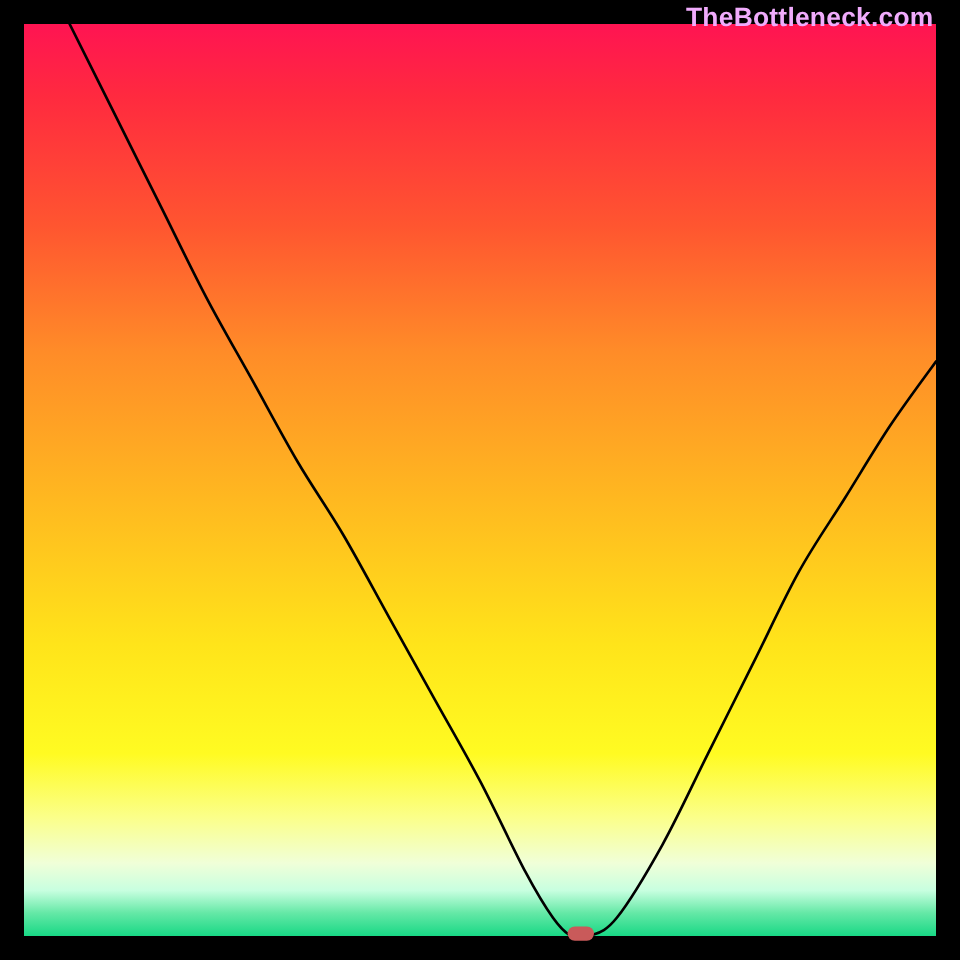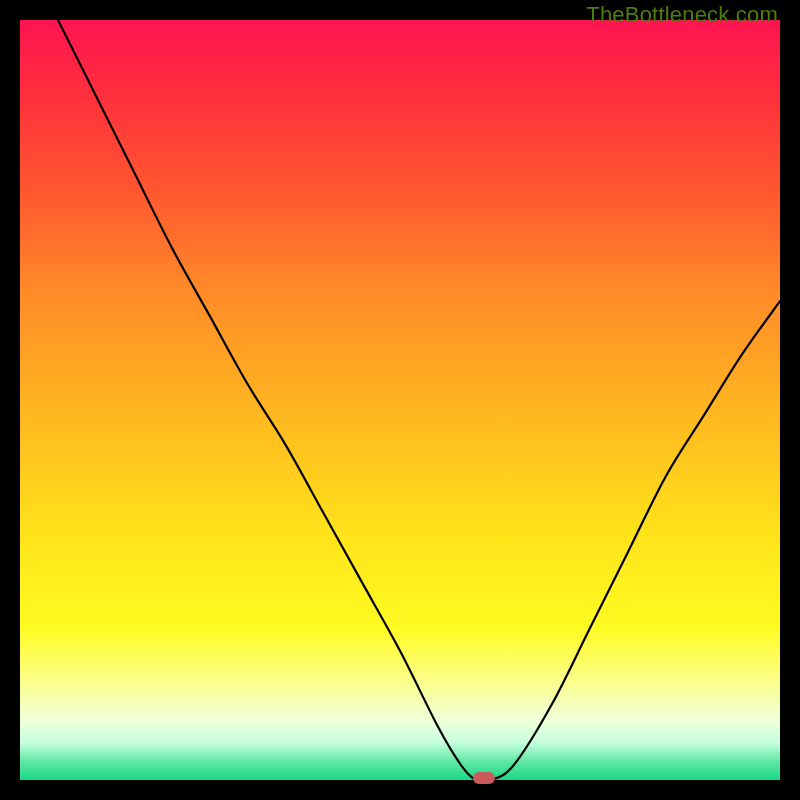--- a/index.html
+++ b/index.html
@@ -30,22 +30,22 @@
       #c8ffe0 95%,
       #64e8a6 97.5%,
       #18d885 100%
     );
   }
   .watermark {
     position: absolute;
     top: 2px;
     right: 22px;
     font-size: 22px;
-    font-weight: 400;
-    color: #4d7c0f;
+    font-weight: 700;
+    color: #f0abfc;
     letter-spacing: 0.2px;
   }
   svg.curve {
     position: absolute;
     left: 20px;
     top: 20px;
     width: 760px;
     height: 760px;
     pointer-events: none;
   }

